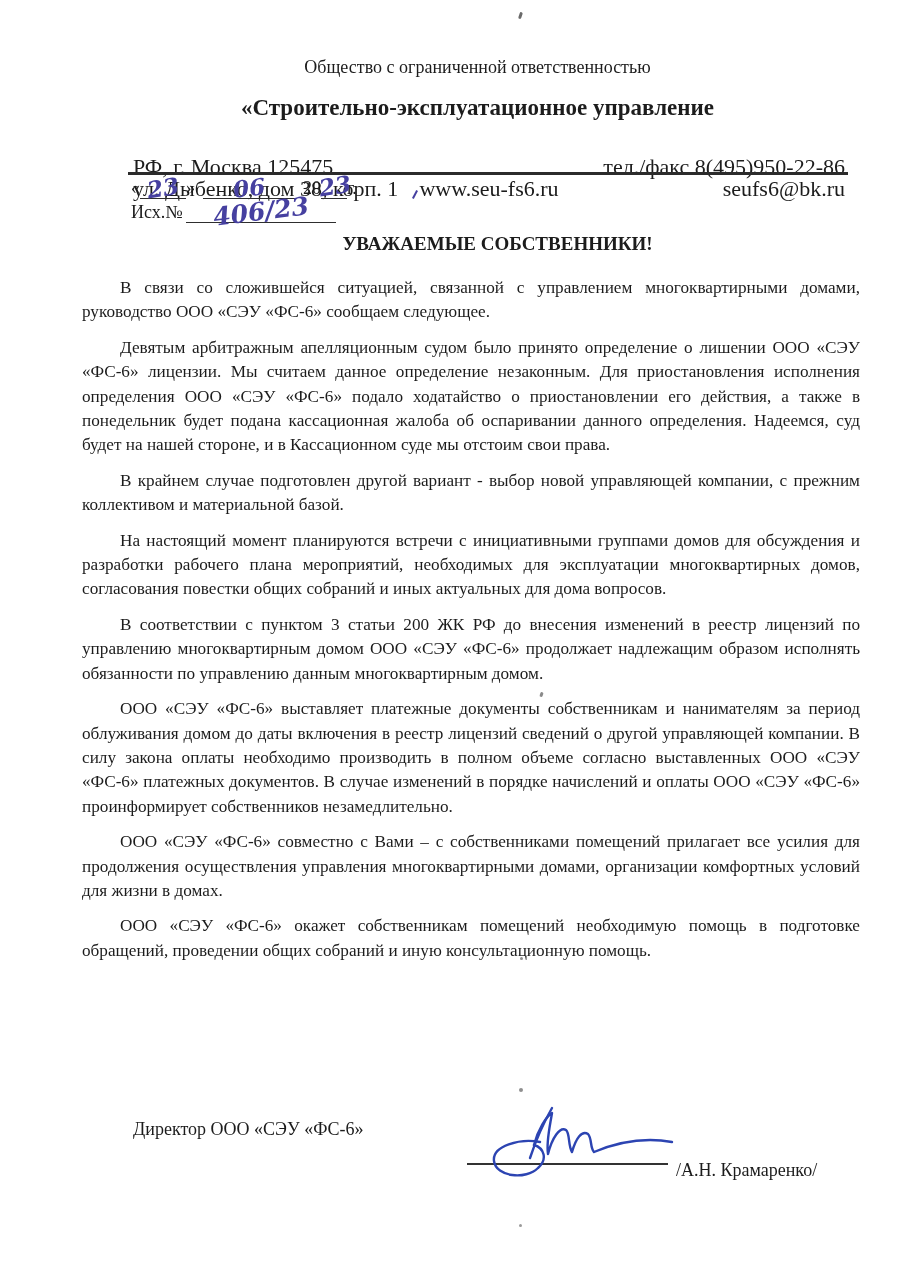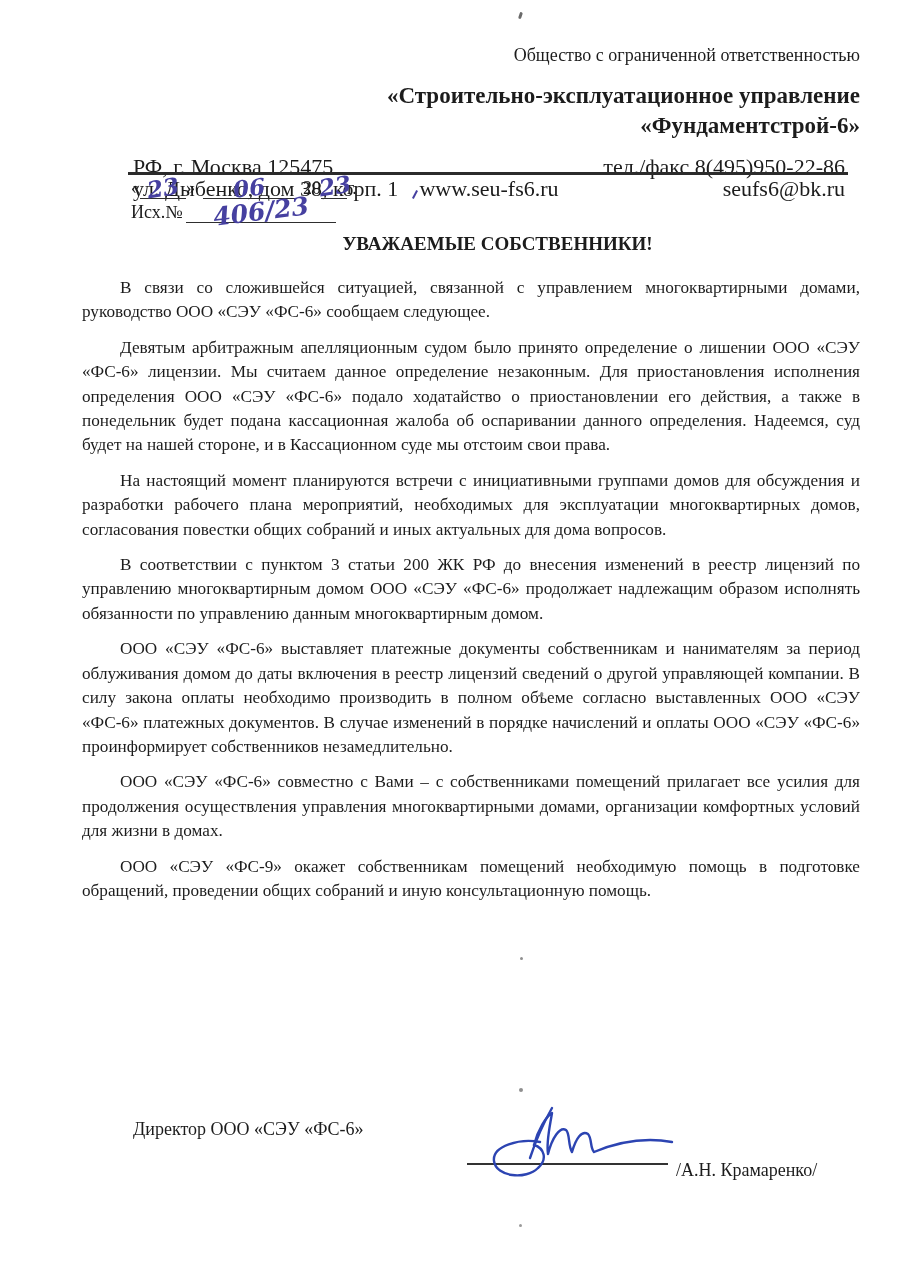--- a/index.html
+++ b/index.html
@@ -3,21 +3,21 @@
 <meta charset="utf-8">
 <style>
   html,body { margin:0; padding:0; background:#e8e8e8; }
   .page {
     position:relative; width:905px; height:1280px; margin:0 auto;
     background:#ffffff; overflow:hidden;
     font-family:"Liberation Serif","DejaVu Serif",serif;
     color:#1c1c1c;
   }
   
-  .letterhead { position:absolute; left:95px; right:45px; top:44px; text-align:right; }
+  .letterhead { position:absolute; left:95px; right:45px; top:56px; text-align:center; }
   .org-type { font-size:18px; line-height:22px; }
   .org-name-1 { font-size:23px; font-weight:bold; line-height:30px; margin-top:15px; }
   .org-name-2 { font-size:23px; font-weight:bold; line-height:30px; }
   .contacts { position:absolute; left:133px; right:60px; top:128px; font-size:22px;margin-top:28px; }
   .contacts-row { position:relative; display:flex; justify-content:space-between; line-height:22px; }
   .contacts-center { position:absolute; left:50%; transform:translateX(-50%); }
   .head-rule { position:absolute; left:128px; right:57px; top:172px; border-top:3px solid #2b2b2b; }
   
   .meta { position:absolute; left:131px; top:177px; font-size:18px; }
   .date-line { height:23px; }
@@ -54,21 +54,20 @@
   .speck-5 { left:519px; top:1224px; width:3px; height:3px; background:#9a9a9a; }
 </style>
 </head>
 <body>
 
 <div class="page">
 
   <div class="letterhead">
     <div class="org-type">Общество с ограниченной ответственностью</div>
     <div class="org-name-1">«Строительно-эксплуатационное управление</div>
-    <div class="org-name-2">«Фундаментстрой-6»</div>
   </div>
 
   <div class="contacts">
     <div class="contacts-row">
       <span>РФ, г. Москва 125475</span>
       <span>тел./факс 8(495)950-22-86</span>
     </div>
     <div class="contacts-row">
       <span>ул. Дыбенко, дом 38, корп. 1</span>
       <span class="contacts-center">www.seu-fs6.ru</span>
@@ -86,25 +85,26 @@
       <span>Исх.№</span><span class="blank blank-ref"><span class="hw hw-ref">406/23</span></span>
     </div>
     <div class="ink-tick"></div>
   </div>
 
   <div class="doc-title">УВАЖАЕМЫЕ СОБСТВЕННИКИ!</div>
 
   <div class="body-text">
     <p>В связи со сложившейся ситуацией, связанной с управлением многоквартирными домами, руководство ООО «СЭУ «ФС-6» сообщаем следующее.</p>
     <p>Девятым арбитражным апелляционным судом было принято определение о лишении ООО «СЭУ «ФС-6» лицензии. Мы считаем данное определение незаконным. Для приостановления исполнения определения ООО «СЭУ «ФС-6» подало ходатайство о приостановлении его действия, а также в понедельник будет подана кассационная жалоба об оспаривании данного определения. Надеемся, суд будет на нашей стороне, и в Кассационном суде мы отстоим свои права.</p>
+    <p>В крайнем случае подготовлен другой вариант - выбор новой управляющей компании, с прежним коллективом и материальной базой.</p>
     <p>На настоящий момент планируются встречи с инициативными группами домов для обсуждения и разработки рабочего плана мероприятий, необходимых для эксплуатации многоквартирных домов, согласования повестки общих собраний и иных актуальных для дома вопросов.</p>
     <p>В соответствии с пунктом 3 статьи 200 ЖК РФ до внесения изменений в реестр лицензий по управлению многоквартирным домом ООО «СЭУ «ФС-6» продолжает надлежащим образом исполнять обязанности по управлению данным многоквартирным домом.</p>
     <p>ООО «СЭУ «ФС-6» выставляет платежные документы собственникам и нанимателям за период облуживания домом до даты включения в реестр лицензий сведений о другой управляющей компании. В силу закона оплаты необходимо производить в полном объеме согласно выставленных ООО «СЭУ «ФС-6» платежных документов. В случае изменений в порядке начислений и оплаты ООО «СЭУ «ФС-6» проинформирует собственников незамедлительно.</p>
     <p>ООО «СЭУ «ФС-6» совместно с Вами – с собственниками помещений прилагает все усилия для продолжения осуществления управления многоквартирными домами, организации комфортных условий для жизни в домах.</p>
-    <p>ООО «СЭУ «ФС-9» окажет собственникам помещений необходимую помощь в подготовке обращений, проведении общих собраний и иную консультационную помощь.</p>
+    <p>ООО «СЭУ «ФС-6» окажет собственникам помещений необходимую помощь в подготовке обращений, проведении общих собраний и иную консультационную помощь.</p>
   </div>
 
   <div class="signoff">
     <div>Директор ООО «СЭУ «ФС-6»</div>
   </div>
 
   <div class="sig-line"></div>
 
   <svg class="signature-svg" width="210" height="90" viewBox="0 0 210 90">
     <g fill="none" stroke="#2c44b2" stroke-width="2.4" stroke-linecap="round" stroke-linejoin="round">

